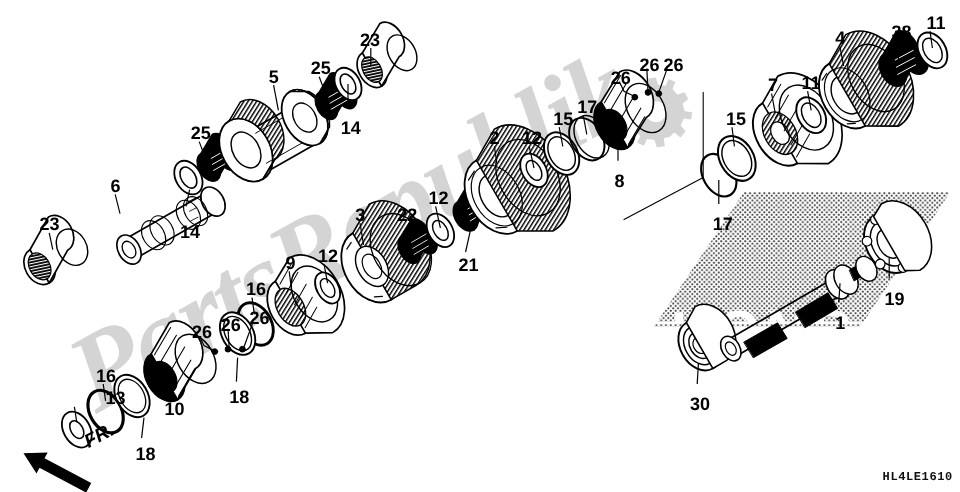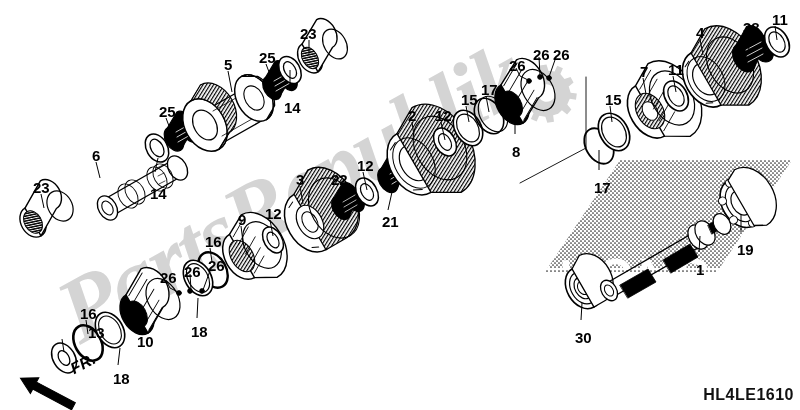--- a/index.html
+++ b/index.html
@@ -7,22 +7,22 @@
   body{font-family:"Liberation Sans",sans-serif;}
   #stage{position:relative;width:800px;height:410px;background:#fff;overflow:hidden;}
   #stage svg.layer{position:absolute;left:0;top:0;width:800px;height:410px;}
   .wm{position:absolute;left:0;top:0;width:800px;height:410px;pointer-events:none;}
   .callout-label{
     position:absolute;font-family:"Liberation Sans",sans-serif;
     font-size:15px;font-weight:bold;color:#000;line-height:1;
     letter-spacing:0px;white-space:nowrap;
   }
   .diagcode{
-    position:absolute;right:6px;bottom:6px;font-family:Liberation Sans, sans-serif;
-    font-size:16px;font-weight:bold;color:#111;letter-spacing:0.5px;
+    position:absolute;right:6px;bottom:6px;font-family:Liberation Mono, monospace;
+    font-size:10px;font-weight:bold;color:#111;letter-spacing:0.5px;
   }
   .frlabel{
     position:absolute;font-family:"Liberation Sans",sans-serif;
     font-size:16px;font-weight:bold;font-style:italic;color:#000;
     transform:rotate(-28deg);transform-origin:left bottom;
   }
 </style>
 </head>
 <body>
 

